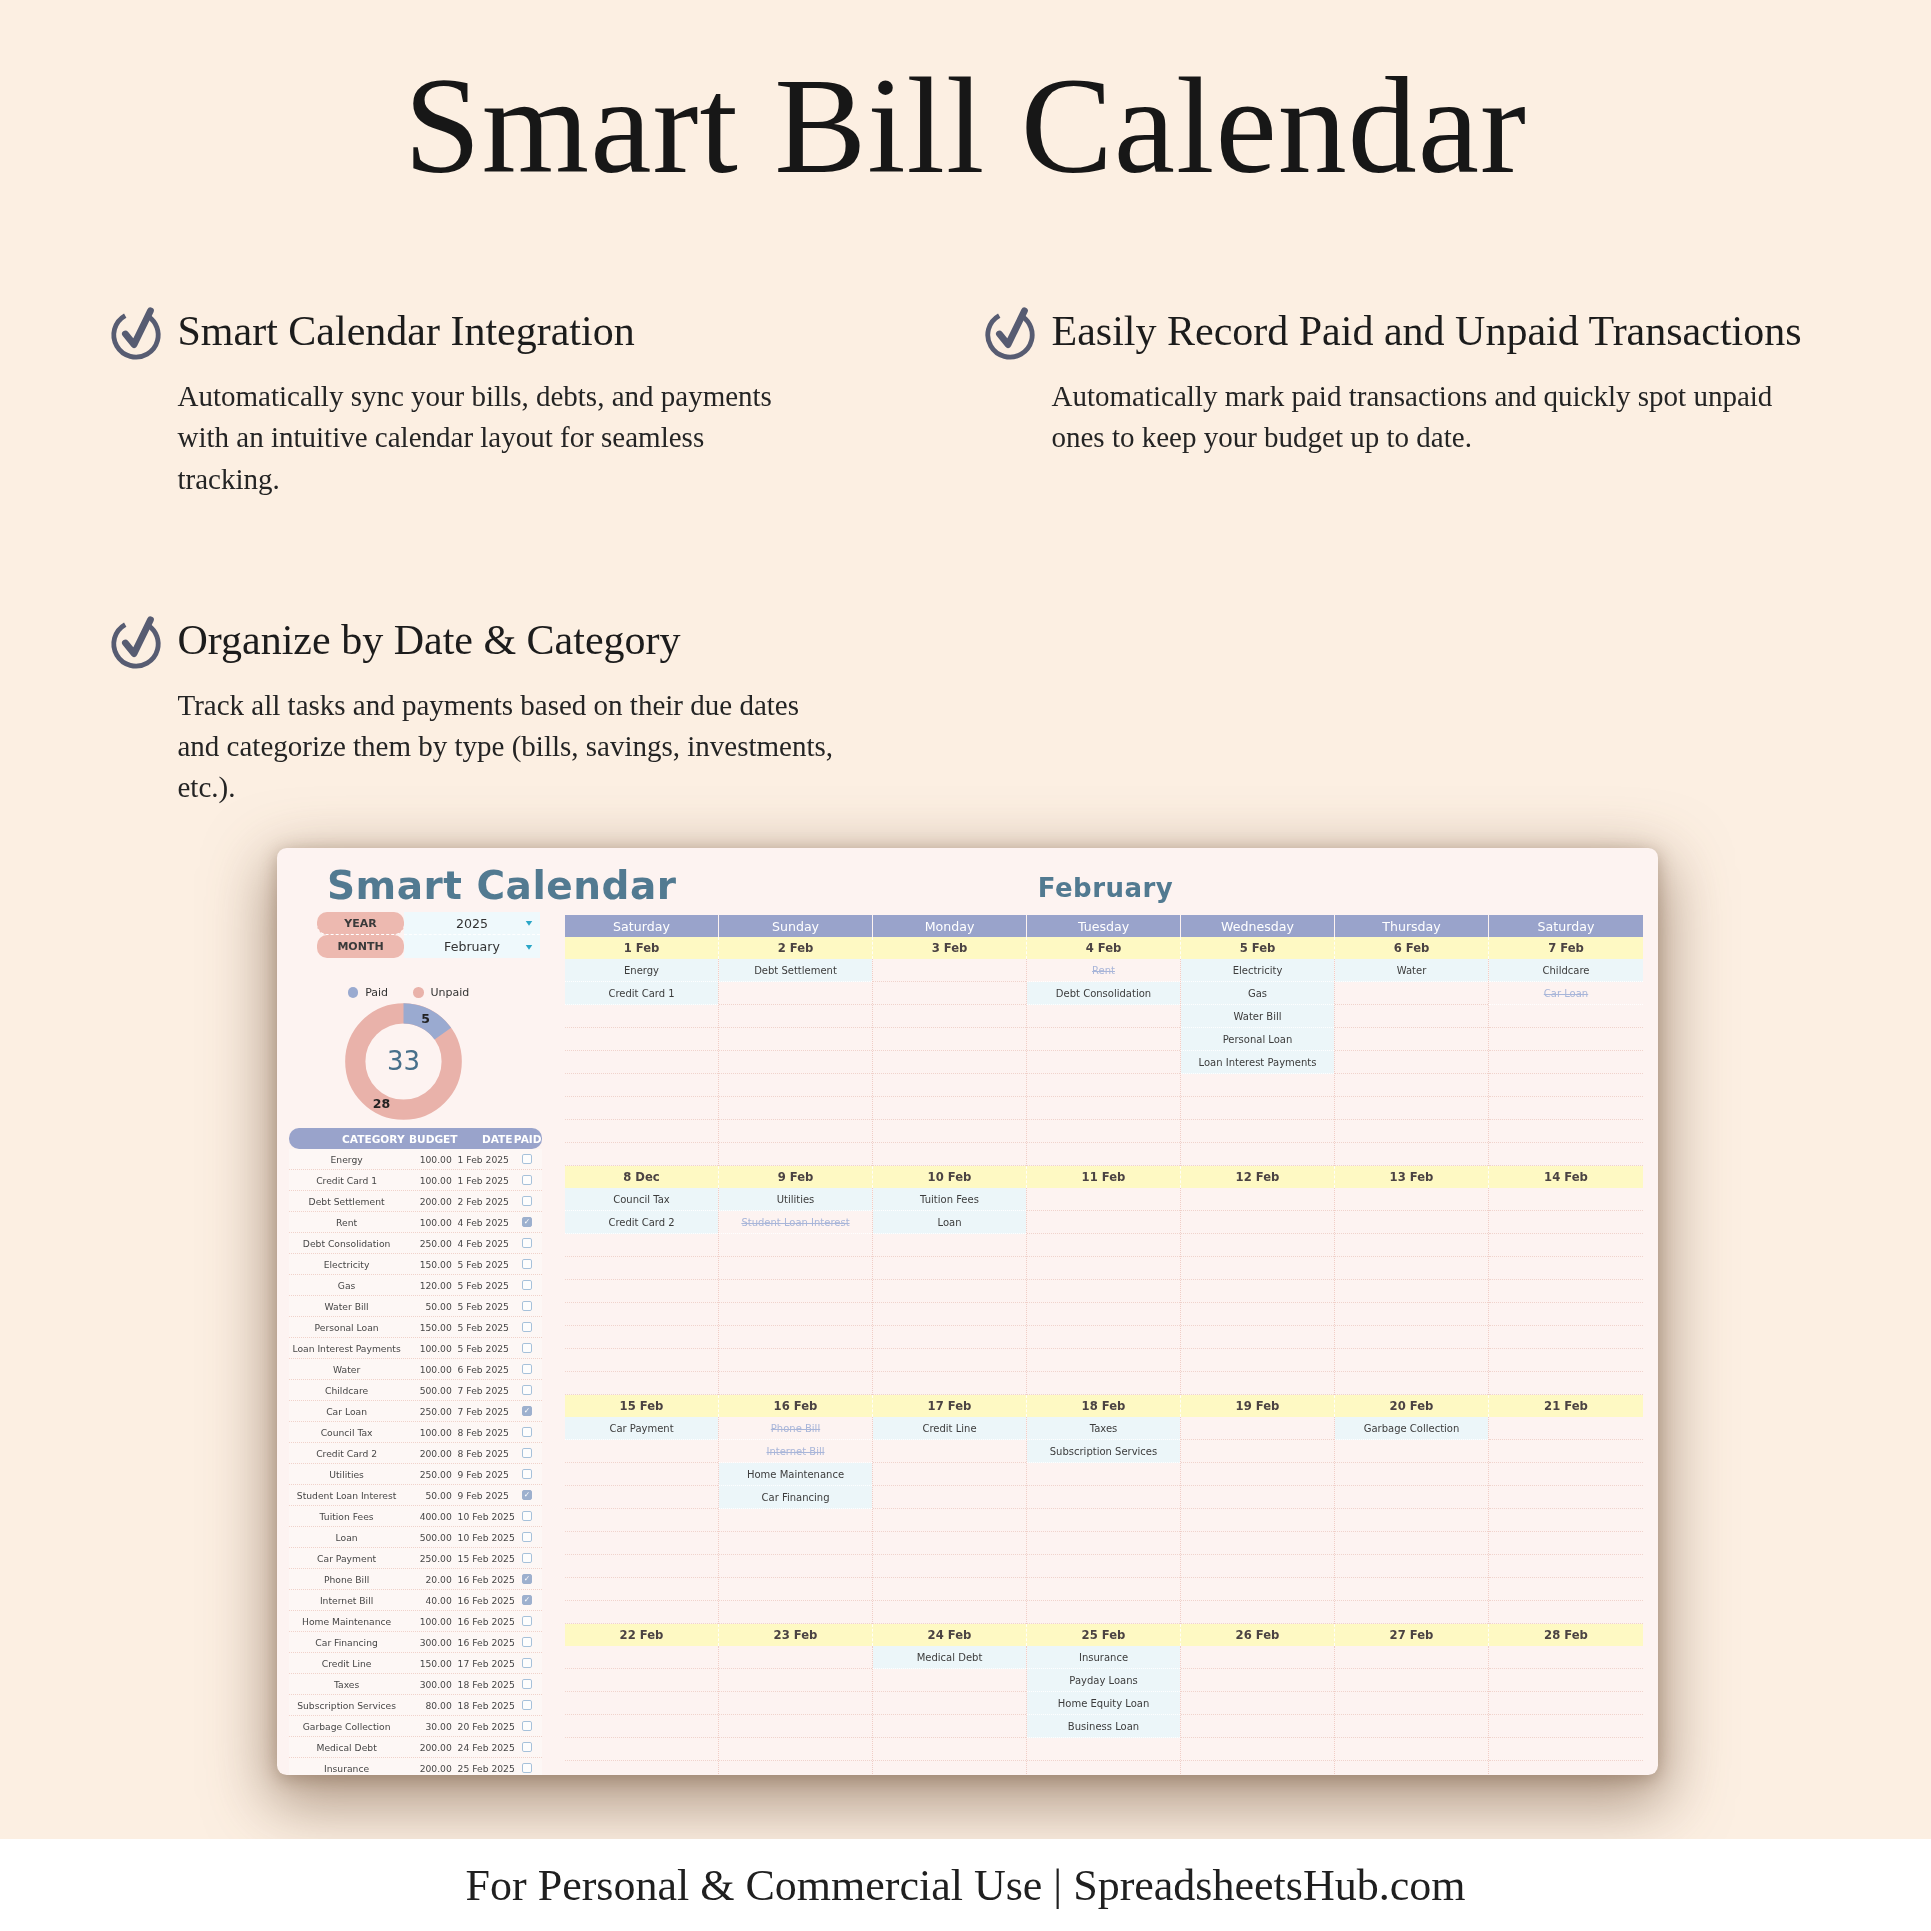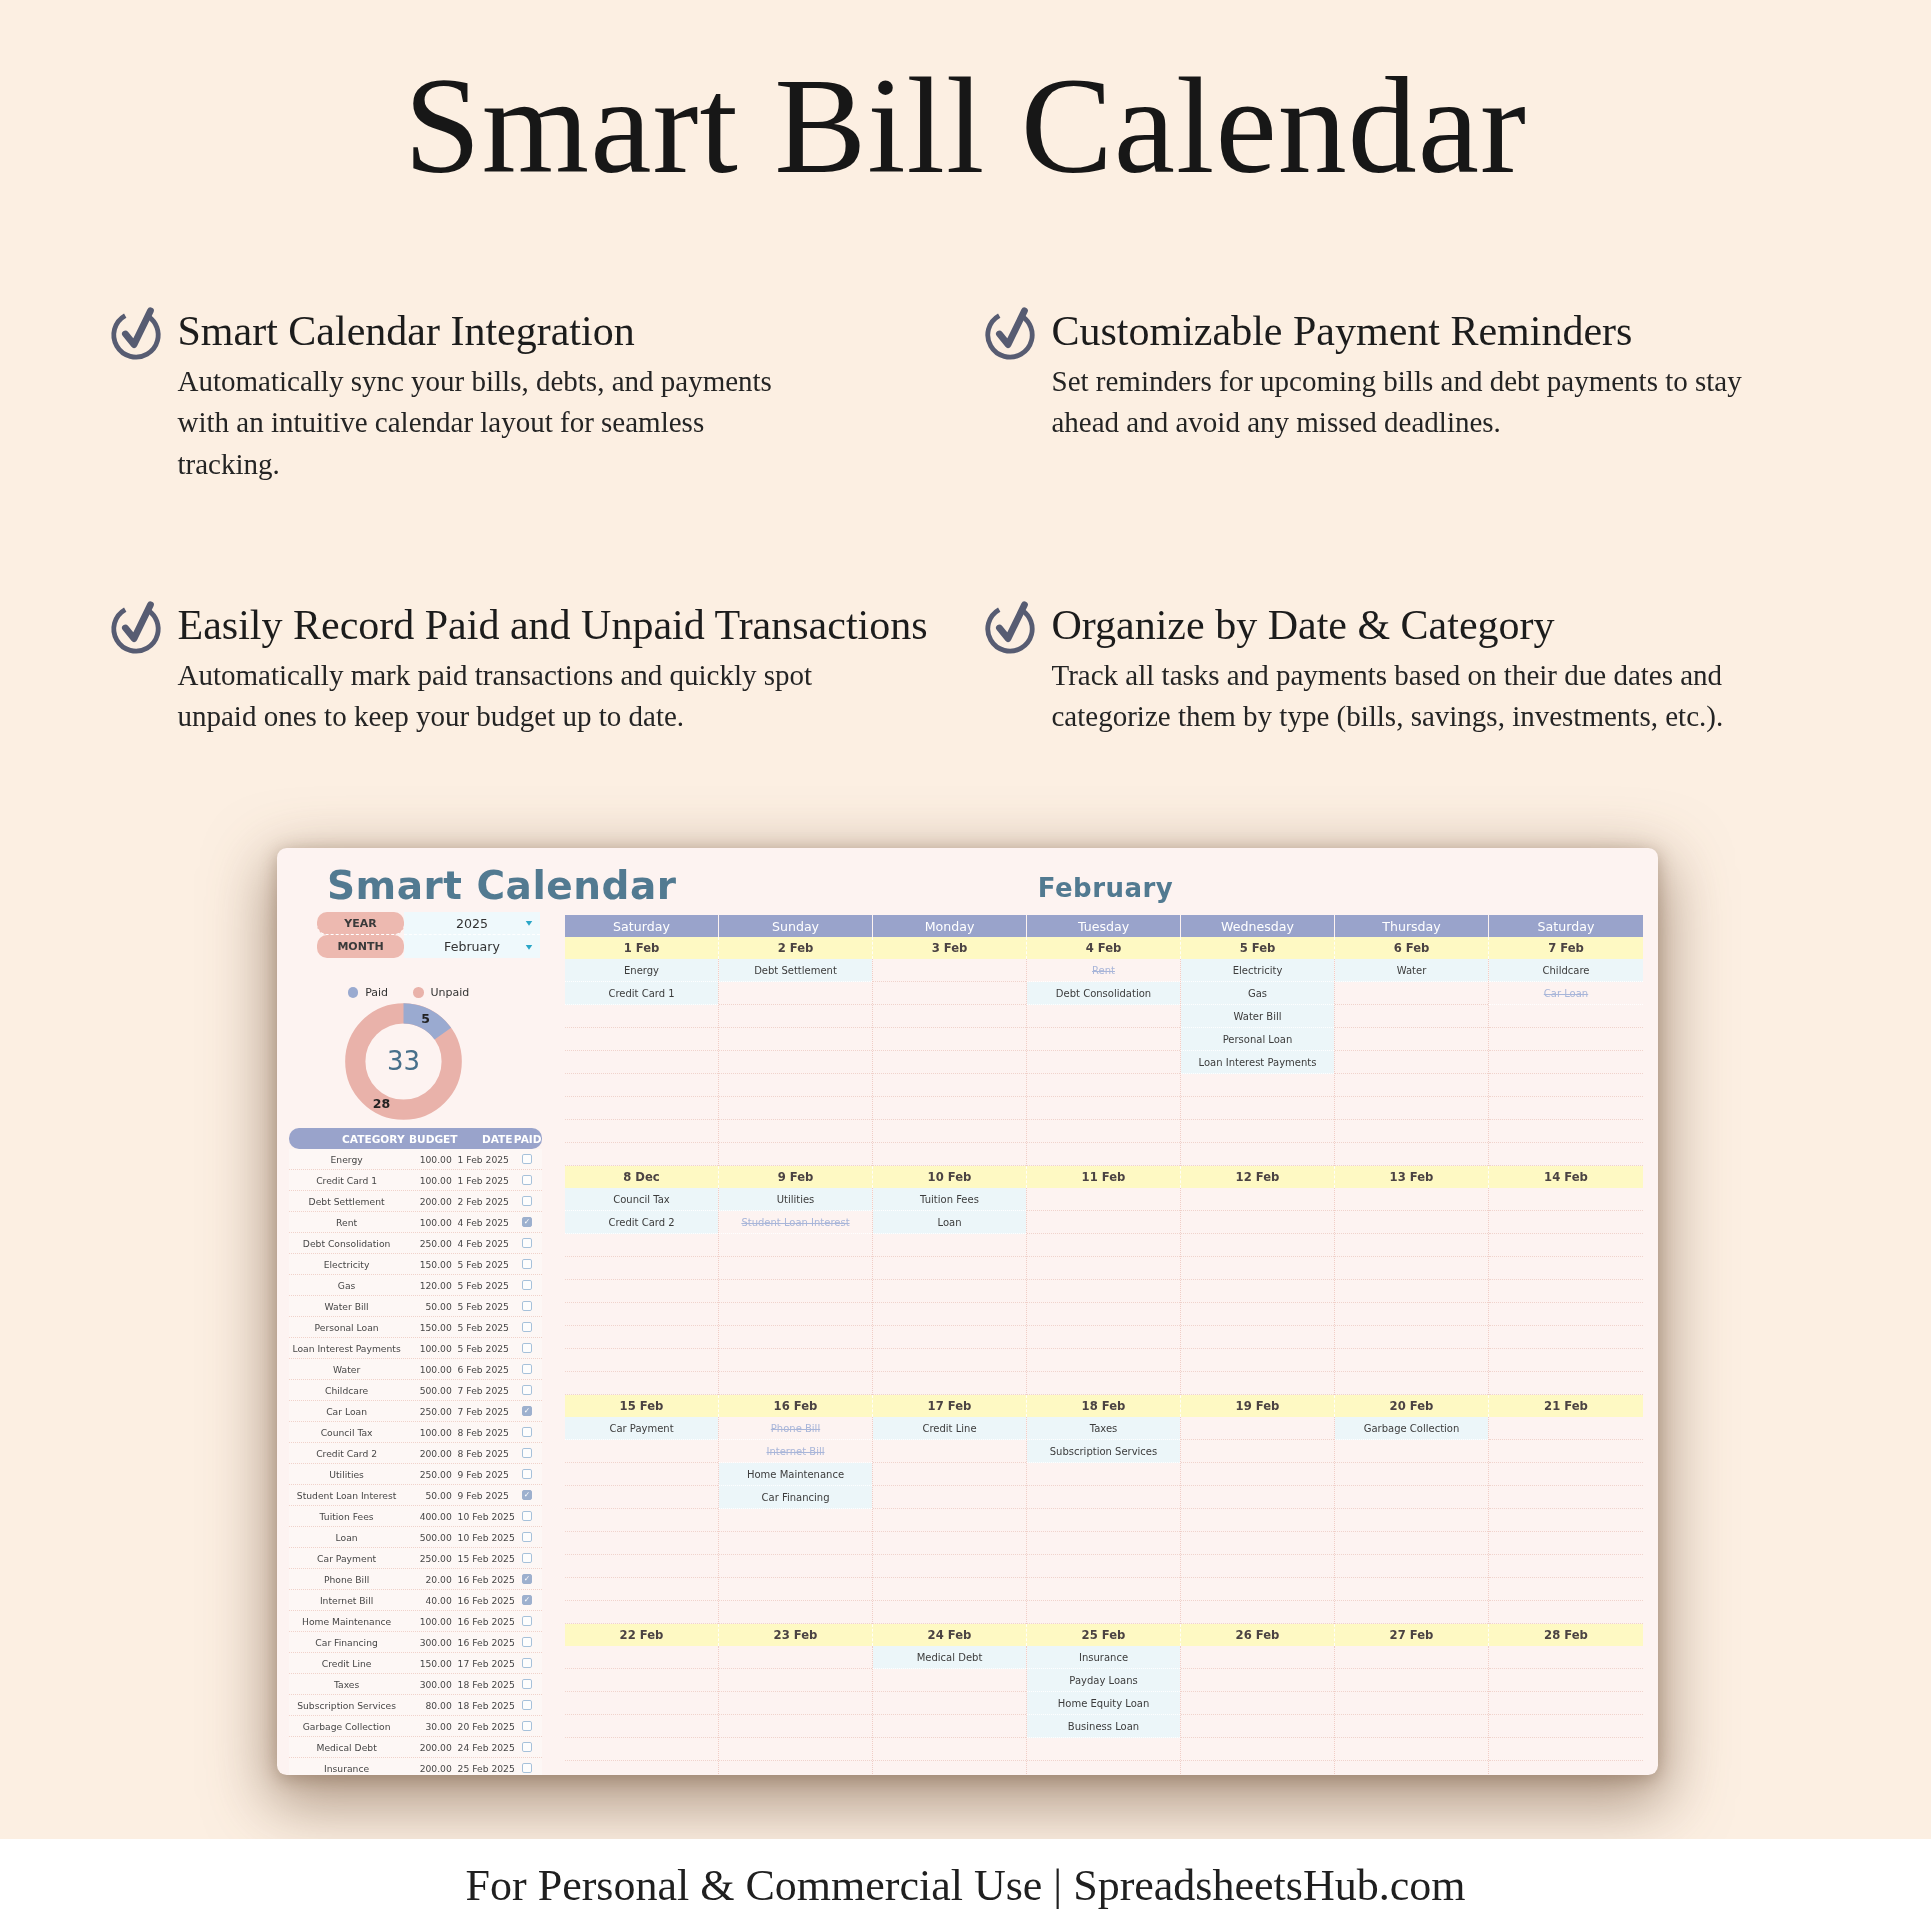--- a/index.html
+++ b/index.html
@@ -13,21 +13,21 @@
     letter-spacing:1px;
   }
   .features {
     position:absolute; top:307px; left:108px; width:1728px;
     display:grid; grid-template-columns:874px 845px; row-gap:116px;
   }
   .feature { display:flex; align-items:flex-start; }
   .check-badge { flex:0 0 56px; width:56px; height:60px; margin-top:-3.9px; }
   .feature-body-wrap { margin-left:13.5px; }
   .feature-title { font-size:42px; color:#1c1c1c; line-height:1.15; }
-  .feature-desc { margin-top:6px; font-size:29px; color:#242424; line-height:1.42; }
+  .feature-desc { margin-top:21px; font-size:29px; color:#242424; line-height:1.42; }
   .feature:nth-child(1) .feature-desc { max-width:628px; }
   .feature:nth-child(2) .feature-desc { max-width:748px; }
   .feature:nth-child(3) .feature-desc { max-width:666px; }
   .feature:nth-child(4) .feature-desc { max-width:734px; }
 
   
   .sheet {
     position:absolute; left:277px; top:848px; width:1381px; height:927px;
     background:#fdf3f1; border-radius:9.7px; overflow:hidden;
     box-shadow:0 21px 63px 7.7px rgba(110,78,55,.55), 0 3.9px 17.4px rgba(110,78,55,.35);
@@ -131,30 +131,20 @@
     <svg class="check-badge" viewBox="0 0 58 62">
       <circle cx="29" cy="33" r="23" fill="none" stroke="#575c72" stroke-width="5" stroke-dasharray="118 27" stroke-dashoffset="-8" transform="rotate(-75 29 33)"></circle>
       <path d="M18 32 L27 43 L44 8" fill="none" stroke="#575c72" stroke-width="7" stroke-linecap="round" stroke-linejoin="round"></path>
     </svg>
     <div class="feature-body-wrap">
       <div class="feature-title">Smart Calendar Integration</div>
       <div class="feature-desc">Automatically sync your bills, debts, and payments with an intuitive calendar layout for seamless tracking.</div>
     </div>
   </div>
 
-  <div class="feature">
-    <svg class="check-badge" viewBox="0 0 58 62">
-      <circle cx="29" cy="33" r="23" fill="none" stroke="#575c72" stroke-width="5" stroke-dasharray="118 27" stroke-dashoffset="-8" transform="rotate(-75 29 33)"></circle>
-      <path d="M18 32 L27 43 L44 8" fill="none" stroke="#575c72" stroke-width="7" stroke-linecap="round" stroke-linejoin="round"></path>
-    </svg>
-    <div class="feature-body-wrap">
-      <div class="feature-title">Customizable Payment Reminders</div>
-      <div class="feature-desc">Set reminders for upcoming bills and debt payments to stay ahead and avoid any missed deadlines.</div>
-    </div>
-  </div>
 
   <div class="feature">
     <svg class="check-badge" viewBox="0 0 58 62">
       <circle cx="29" cy="33" r="23" fill="none" stroke="#575c72" stroke-width="5" stroke-dasharray="118 27" stroke-dashoffset="-8" transform="rotate(-75 29 33)"></circle>
       <path d="M18 32 L27 43 L44 8" fill="none" stroke="#575c72" stroke-width="7" stroke-linecap="round" stroke-linejoin="round"></path>
     </svg>
     <div class="feature-body-wrap">
       <div class="feature-title">Easily Record Paid and Unpaid Transactions</div>
       <div class="feature-desc">Automatically mark paid transactions and quickly spot unpaid ones to keep your budget up to date.</div>
     </div>

